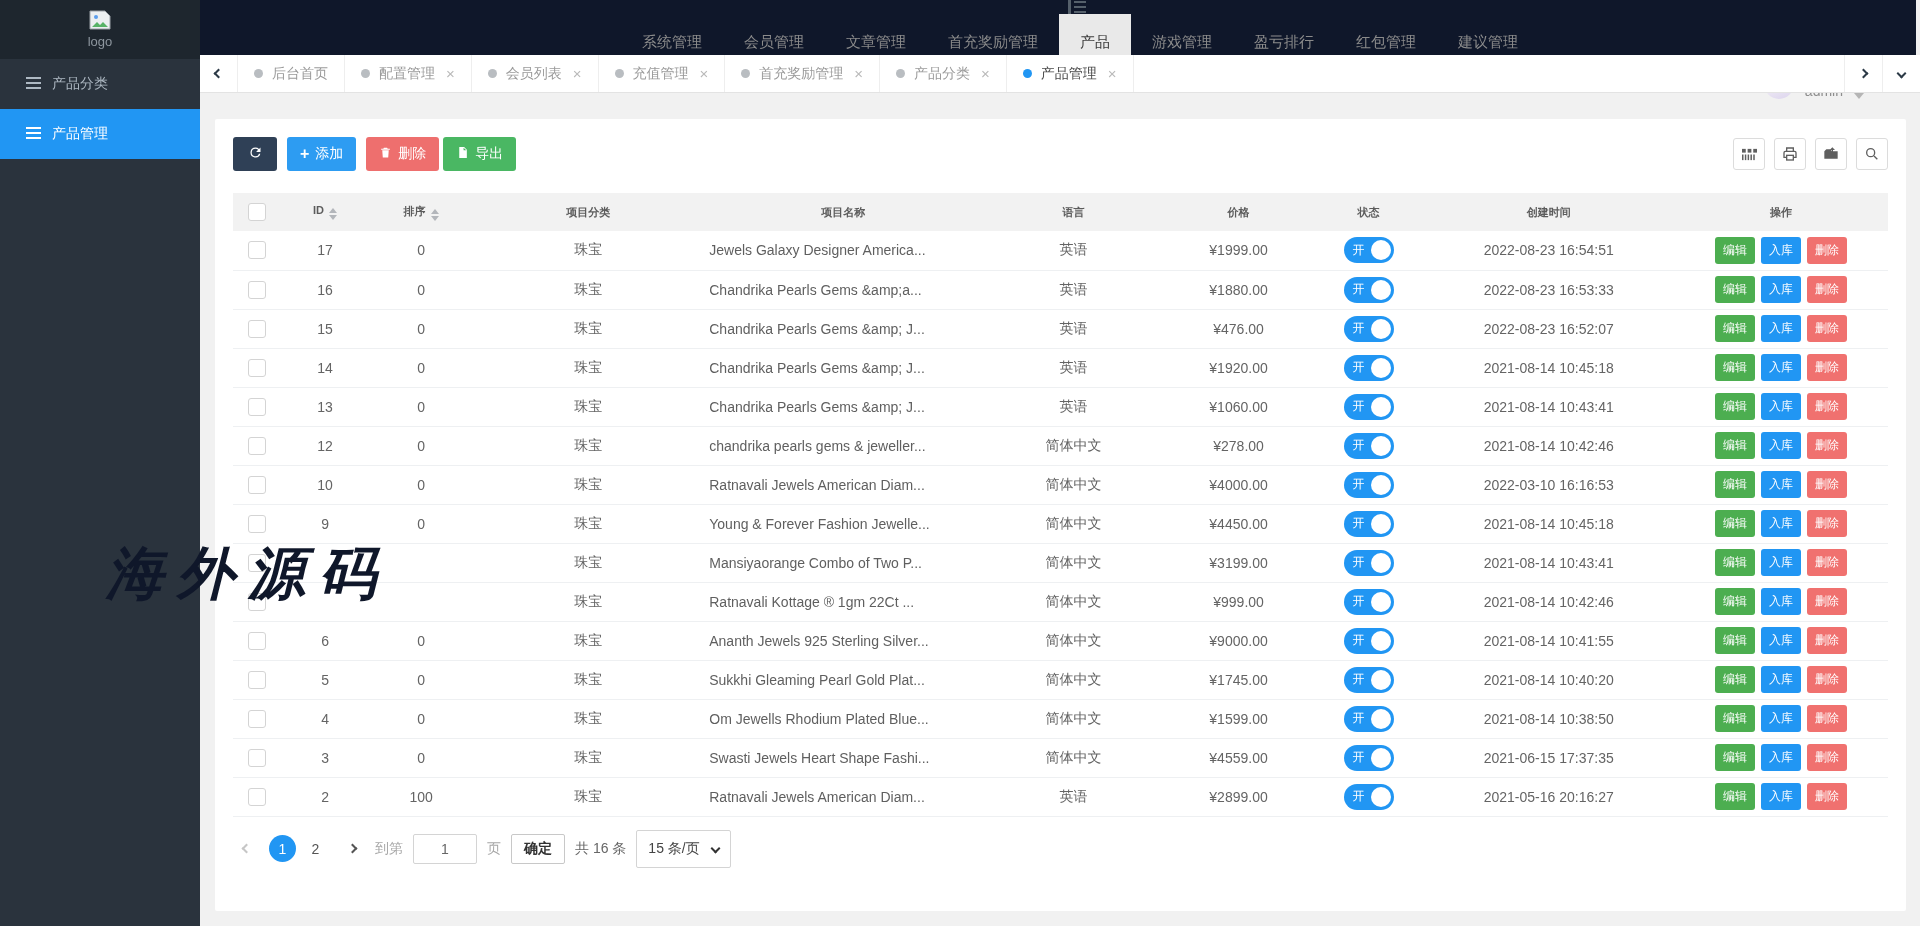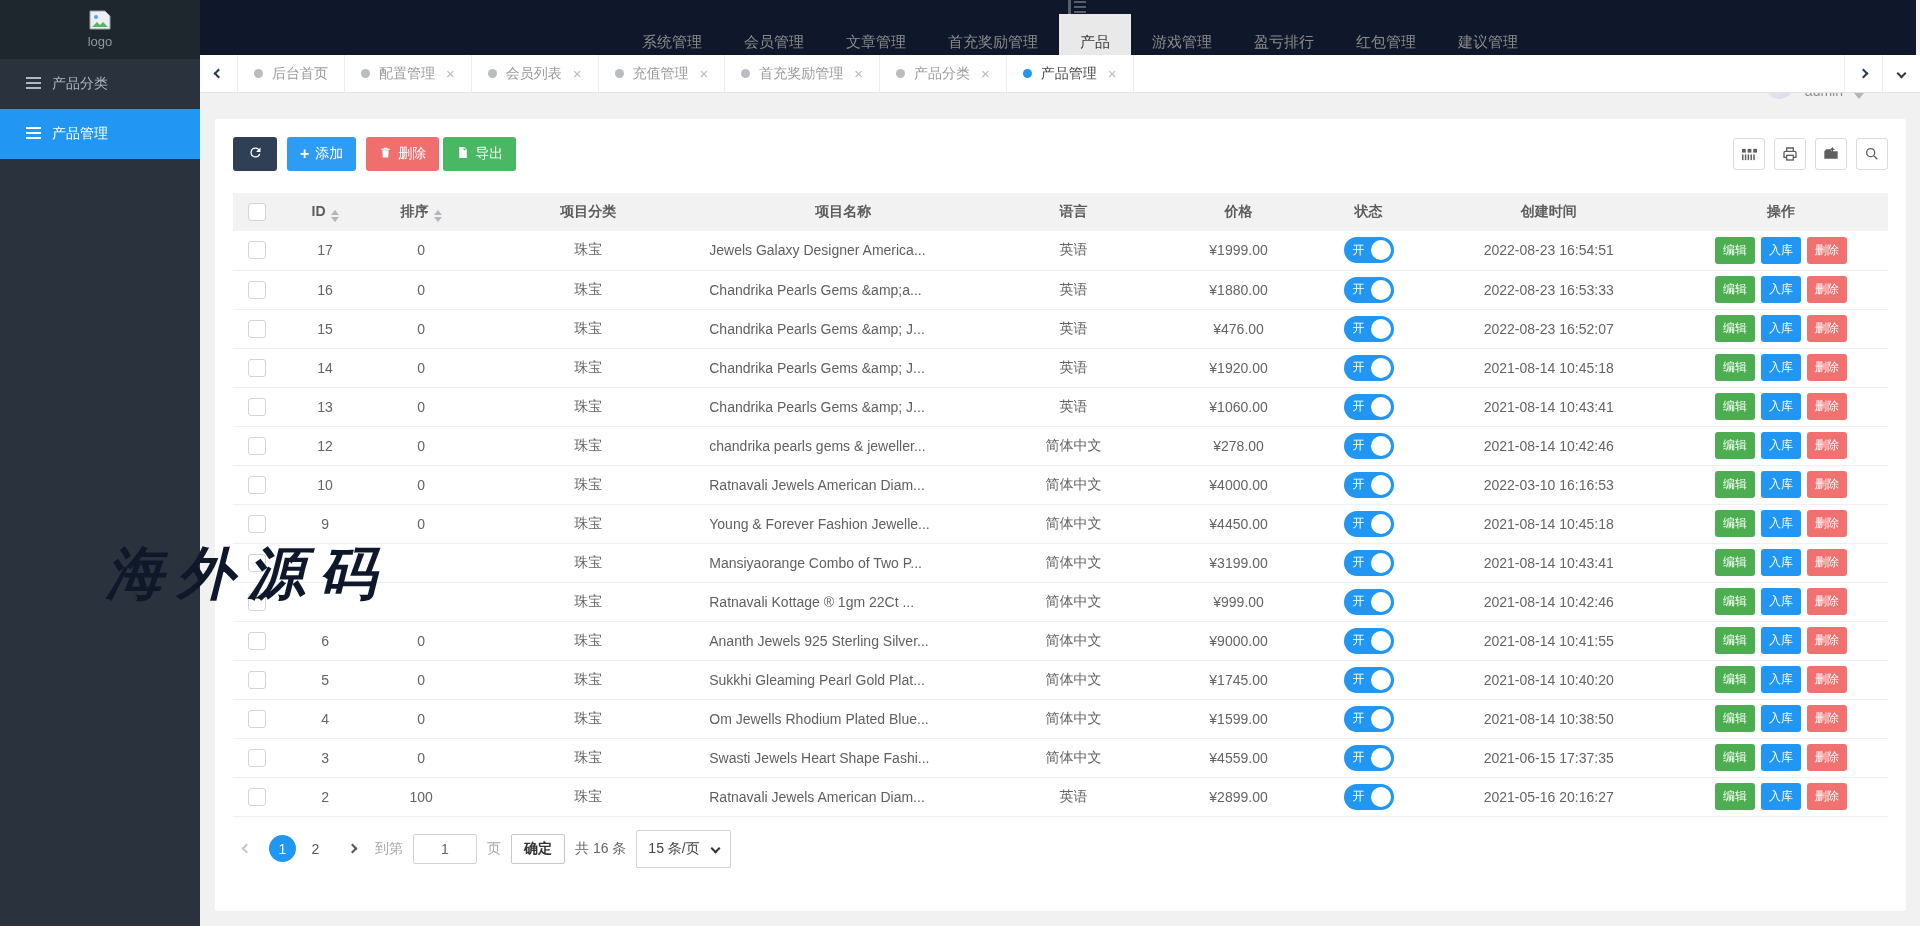--- a/index.html
+++ b/index.html
@@ -44,21 +44,21 @@
   .toolbar { display:flex; align-items:center; }
   .btn { height:34px; border:none; border-radius:3px; color:#fff; font-size:14px; display:inline-flex; align-items:center; gap:6px; padding:0 13px; cursor:pointer; font-family:inherit; }
   .btn-dark { background:#2f4056; width:44px; justify-content:center; padding:0; }
   .btn-add { background:#2d9cf2; margin-left:10px; }
   .btn-del { background:#ee6f6e; margin-left:10px; }
   .btn-exp { background:#4ab763; margin-left:4px; }
   .view-btns { margin-left:auto; display:flex; gap:9px; }
   .vbtn { width:32px; height:32px; border:1px solid #dcdcdc; border-radius:3px; background:#fff; display:flex; align-items:center; justify-content:center; color:#5f5f5f; cursor:pointer; }
   
   table { width:100%; border-collapse:collapse; margin-top:22px; table-layout:fixed; }
-  thead th { background:#f2f2f2; height:38px; font-size:14px; color:#5c5c5c; font-weight:700; text-align:center; }
+  thead th { background:#f2f2f2; height:38px; font-size:11px; color:#5c5c5c; font-weight:700; text-align:center; }
   tbody td { height:39px; border-bottom:1px solid #eef0f2; font-size:14px; color:#646464; text-align:center; overflow:hidden; white-space:nowrap; }
   td.name { text-align:left; padding-left:6px; color:#5f5f5f; }
   .cb { width:18px; height:18px; border:1px solid #d4d4d4; border-radius:3px; background:#fff; margin:0 auto; cursor:pointer; }
   .sort { display:inline-flex; flex-direction:column; gap:2px; margin-left:5px; vertical-align:1px; }
   .sort i { width:0; height:0; border-left:4px solid transparent; border-right:4px solid transparent; }
   .sort .up { border-bottom:5px solid #b3b6bb; }
   .sort .down { border-top:5px solid #b3b6bb; }
   .toggle { width:50px; height:26px; border-radius:13px; background:#2196f3; display:inline-flex; align-items:center; position:relative; color:#fff; font-size:12px; padding-left:9px; cursor:pointer; }
   .toggle .knob { position:absolute; right:3px; top:3px; width:20px; height:20px; border-radius:50%; background:#fff; }
   .act { border:none; border-radius:3px; color:#fff; font-size:12px; padding:5px 8px; margin:0 3px; cursor:pointer; font-family:inherit; }

